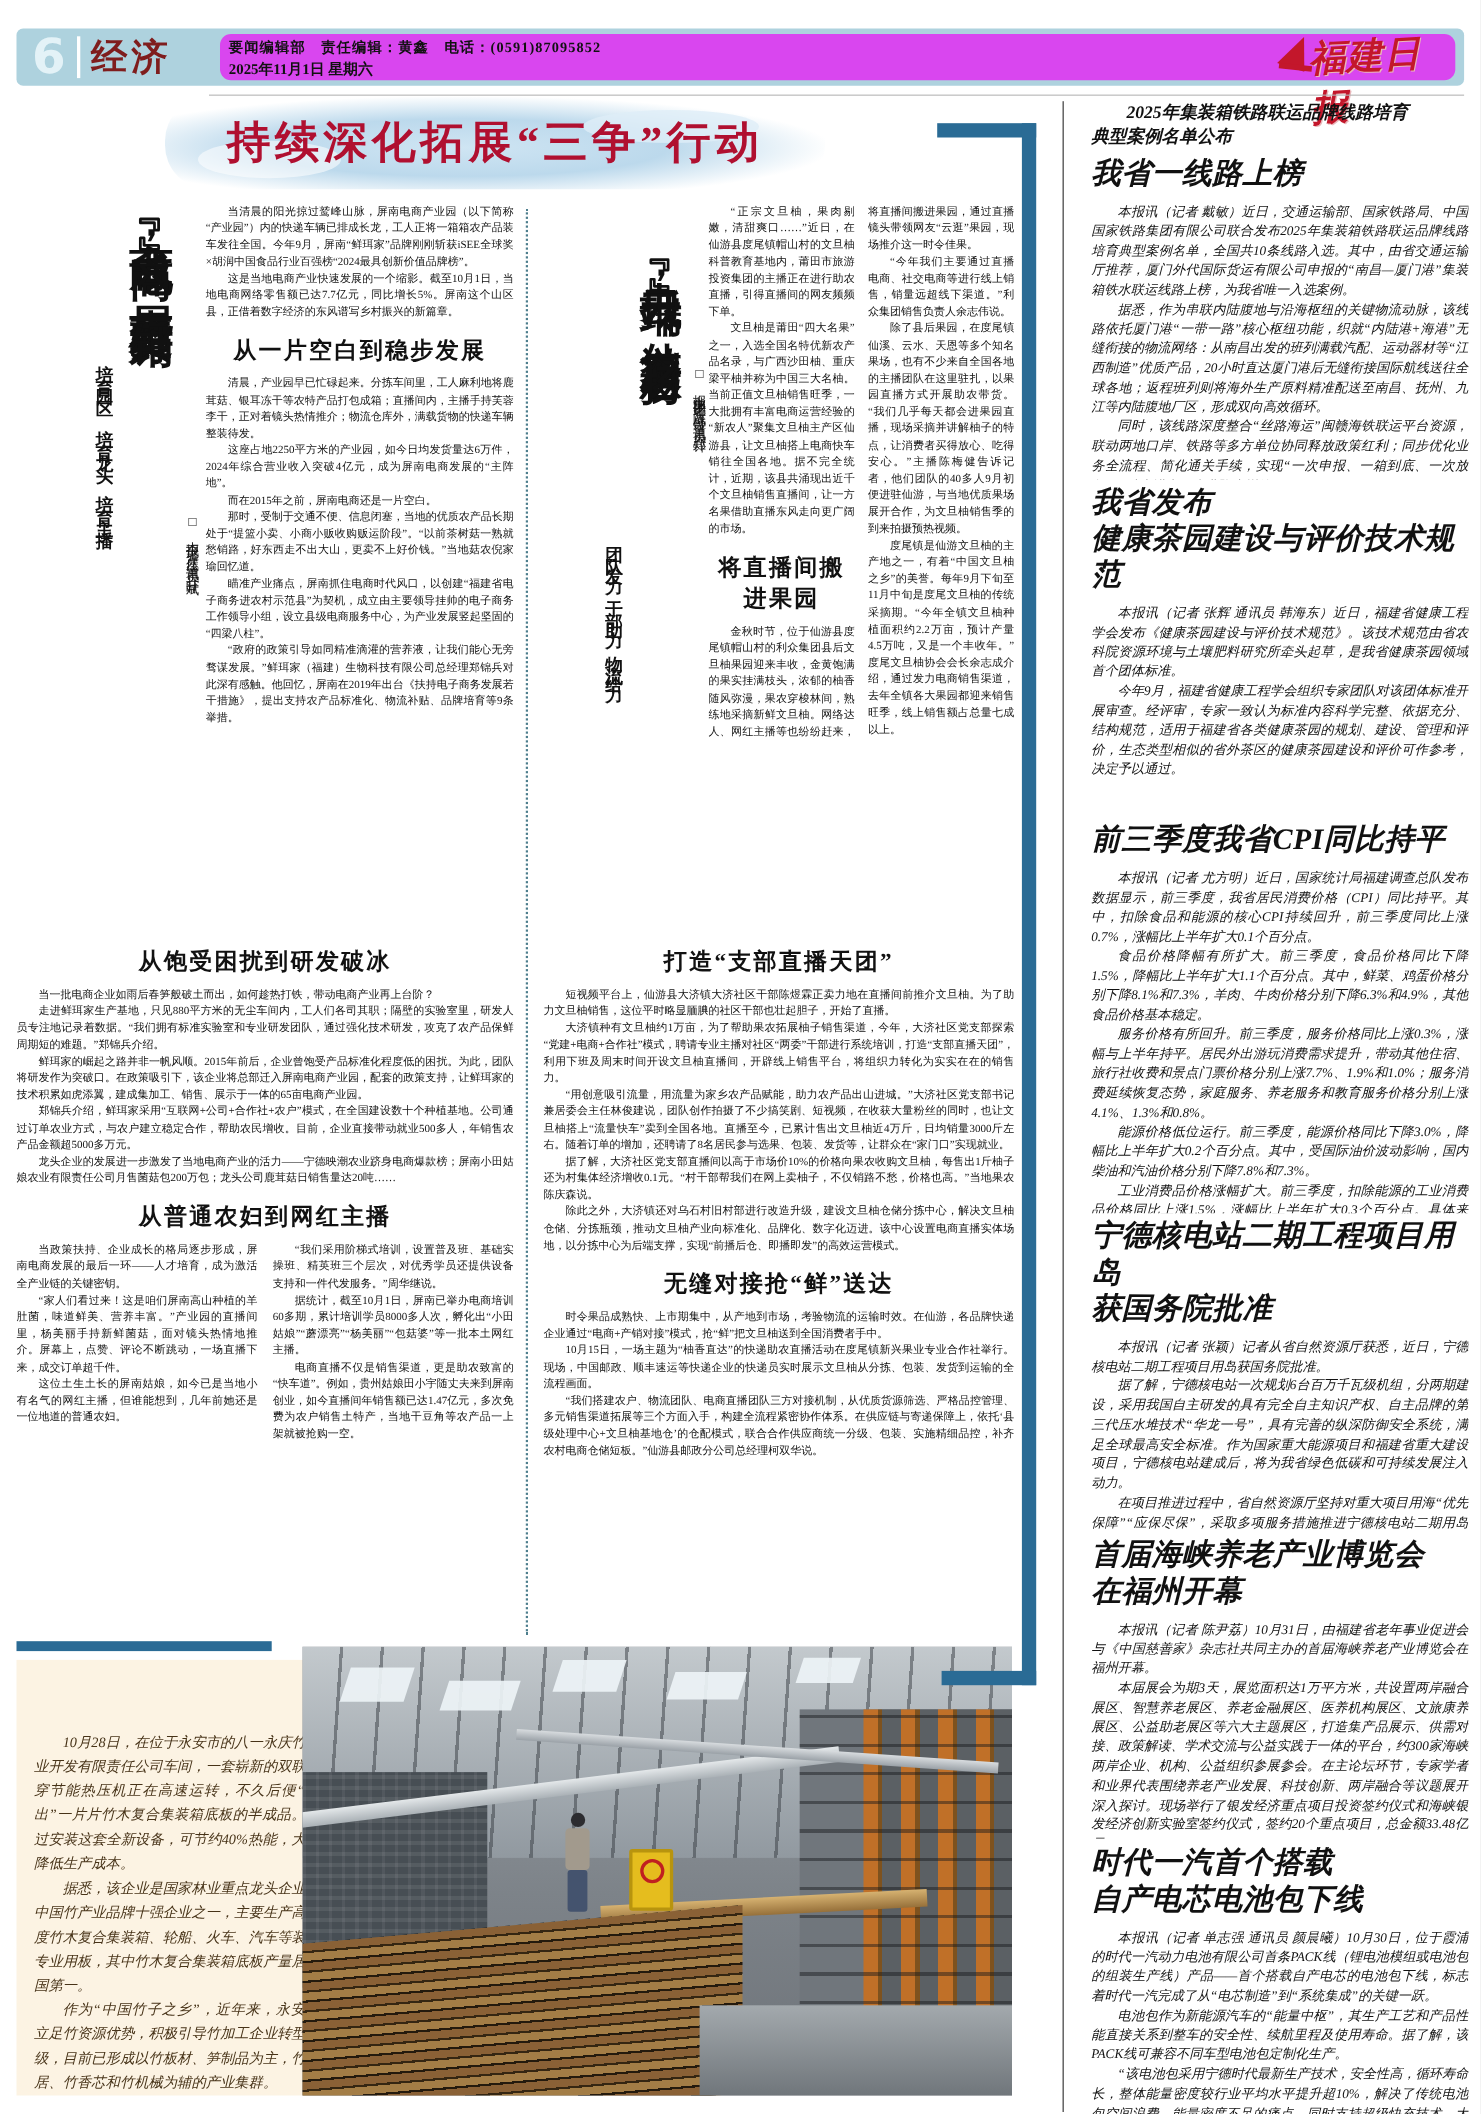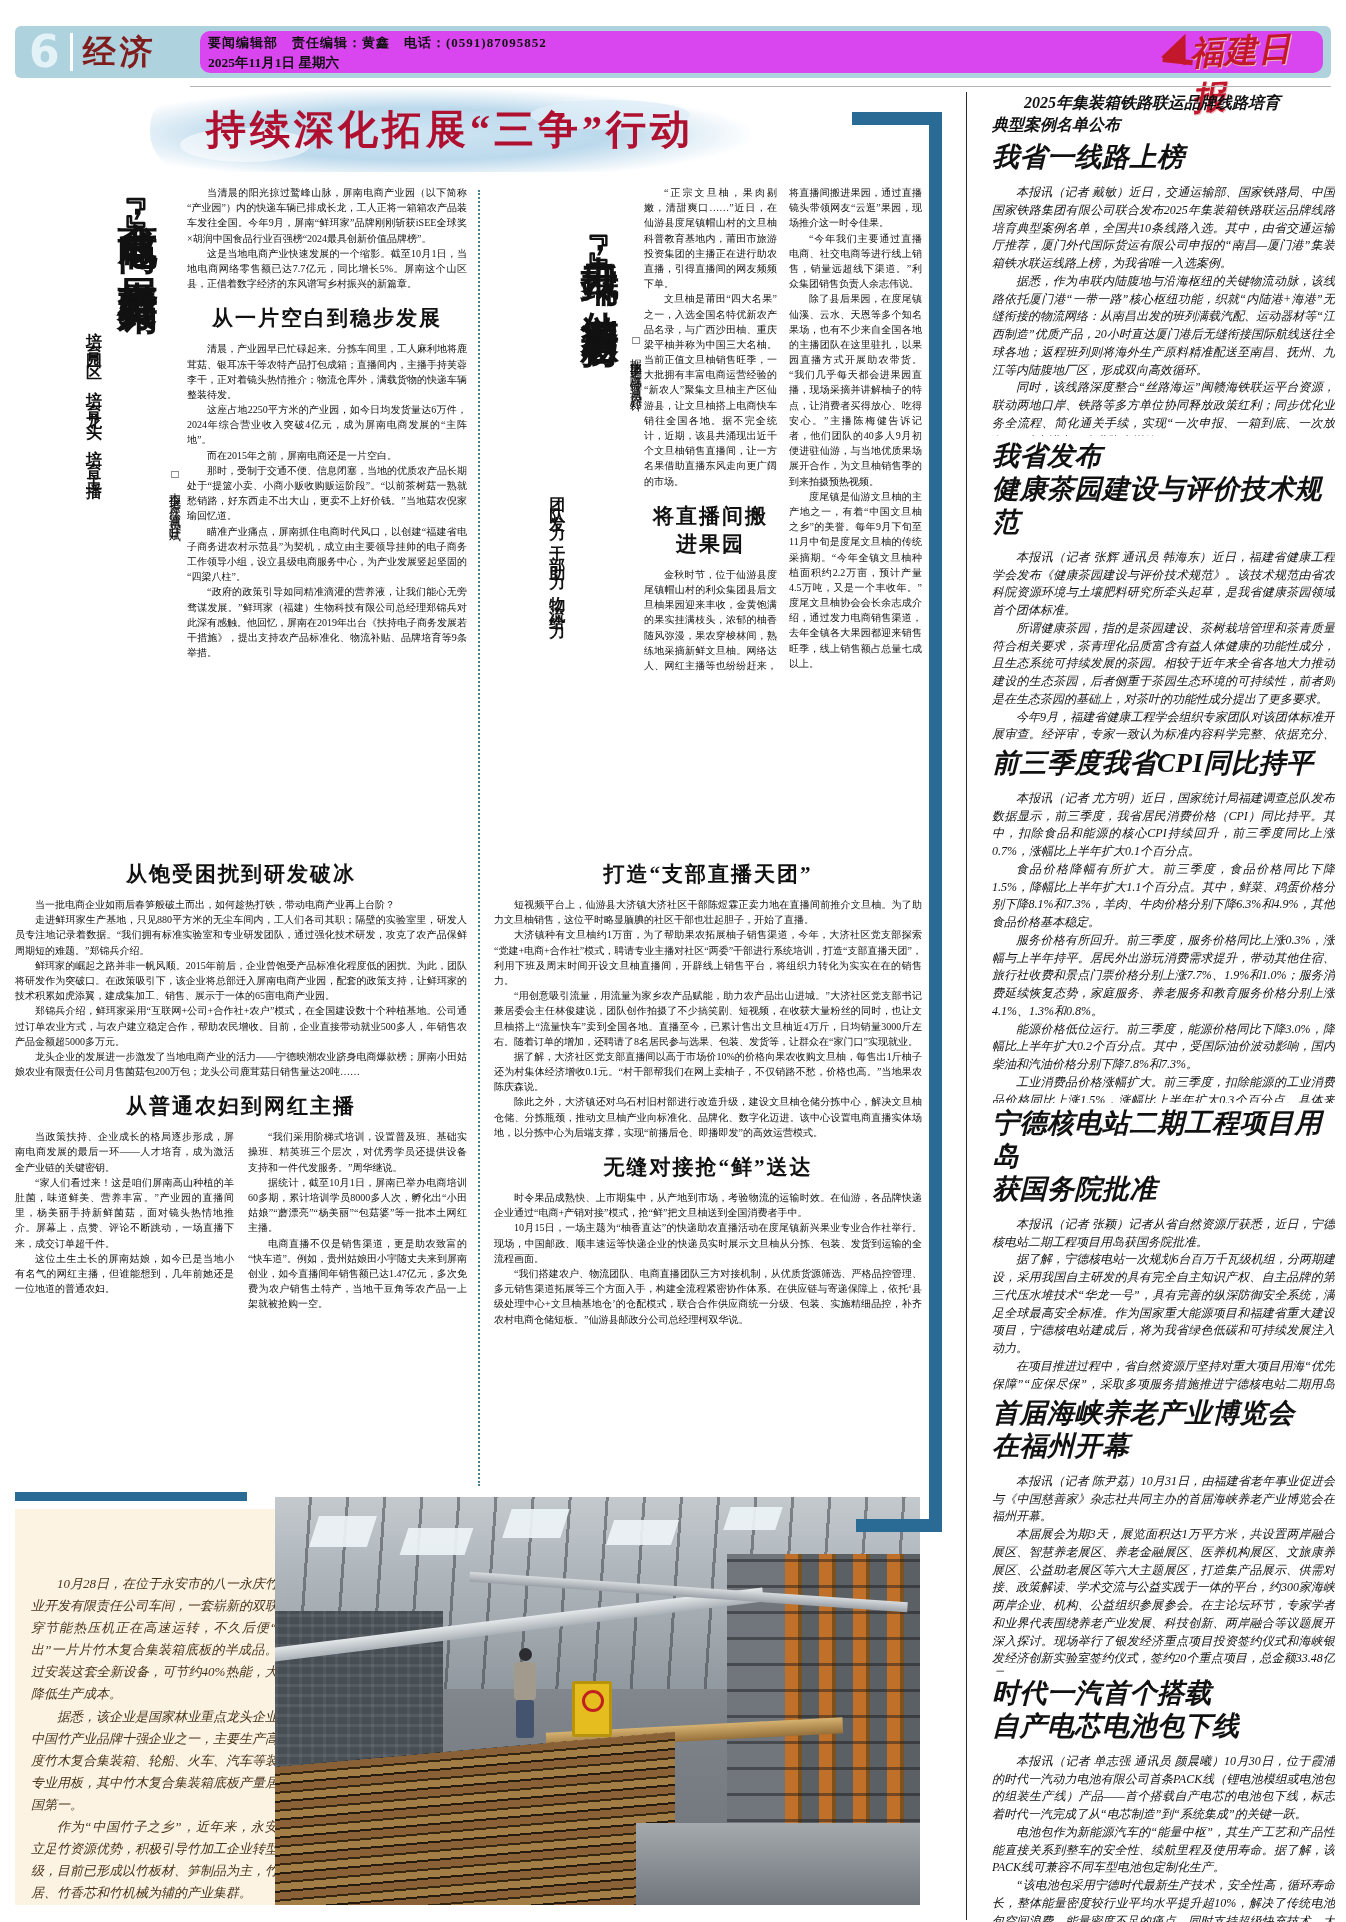--- a/index.html
+++ b/index.html
@@ -258,21 +258,20 @@
           <p class="para">据悉，作为串联内陆腹地与沿海枢纽的关键物流动脉，该线路依托厦门港“一带一路”核心枢纽功能，织就“内陆港+海港”无缝衔接的物流网络：从南昌出发的班列满载汽配、运动器材等“江西制造”优质产品，20小时直达厦门港后无缝衔接国际航线送往全球各地；返程班列则将海外生产原料精准配送至南昌、抚州、九江等内陆腹地厂区，形成双向高效循环。</p>
           <p class="para">同时，该线路深度整合“丝路海运”闽赣海铁联运平台资源，联动两地口岸、铁路等多方单位协同释放政策红利；同步优化业务全流程、简化通关手续，实现“一次申报、一箱到底、一次放行”，助力进出口企业降本增效。</p>
         </div>
     </article>
 
     <article class="r-article r1">
       <h2 class="r-title">我省发布
 健康茶园建设与评价技术规范</h2>
       <div>
           <p class="para">本报讯（记者 张辉 通讯员 韩海东）近日，福建省健康工程学会发布《健康茶园建设与评价技术规范》。该技术规范由省农科院资源环境与土壤肥料研究所牵头起草，是我省健康茶园领域首个团体标准。</p>
-          <p class="para">所谓健康茶园，指的是茶园建设、茶树栽培管理和茶青质量符合相关要求，茶青理化品质富含有益人体健康的功能性成分，且生态系统可持续发展的茶园。相较于近年来全省各地大力推动建设的生态茶园，后者侧重于茶园生态环境的可持续性，前者则是在生态茶园的基础上，对茶叶的功能性成分提出了更多要求。</p>
           <p class="para">今年9月，福建省健康工程学会组织专家团队对该团体标准开展审查。经评审，专家一致认为标准内容科学完整、依据充分、结构规范，适用于福建省各类健康茶园的规划、建设、管理和评价，生态类型相似的省外茶区的健康茶园建设和评价可作参考，决定予以通过。</p>
         </div>
     </article>
 
     <article class="r-article r2">
       <h2 class="r-title">前三季度我省CPI同比持平</h2>
       <div>
           <p class="para">本报讯（记者 尤方明）近日，国家统计局福建调查总队发布数据显示，前三季度，我省居民消费价格（CPI）同比持平。其中，扣除食品和能源的核心CPI持续回升，前三季度同比上涨0.7%，涨幅比上半年扩大0.1个百分点。</p>
           <p class="para">食品价格降幅有所扩大。前三季度，食品价格同比下降1.5%，降幅比上半年扩大1.1个百分点。其中，鲜菜、鸡蛋价格分别下降8.1%和7.3%，羊肉、牛肉价格分别下降6.3%和4.9%，其他食品价格基本稳定。</p>
           <p class="para">服务价格有所回升。前三季度，服务价格同比上涨0.3%，涨幅与上半年持平。居民外出游玩消费需求提升，带动其他住宿、旅行社收费和景点门票价格分别上涨7.7%、1.9%和1.0%；服务消费延续恢复态势，家庭服务、养老服务和教育服务价格分别上涨4.1%、1.3%和0.8%。</p>

